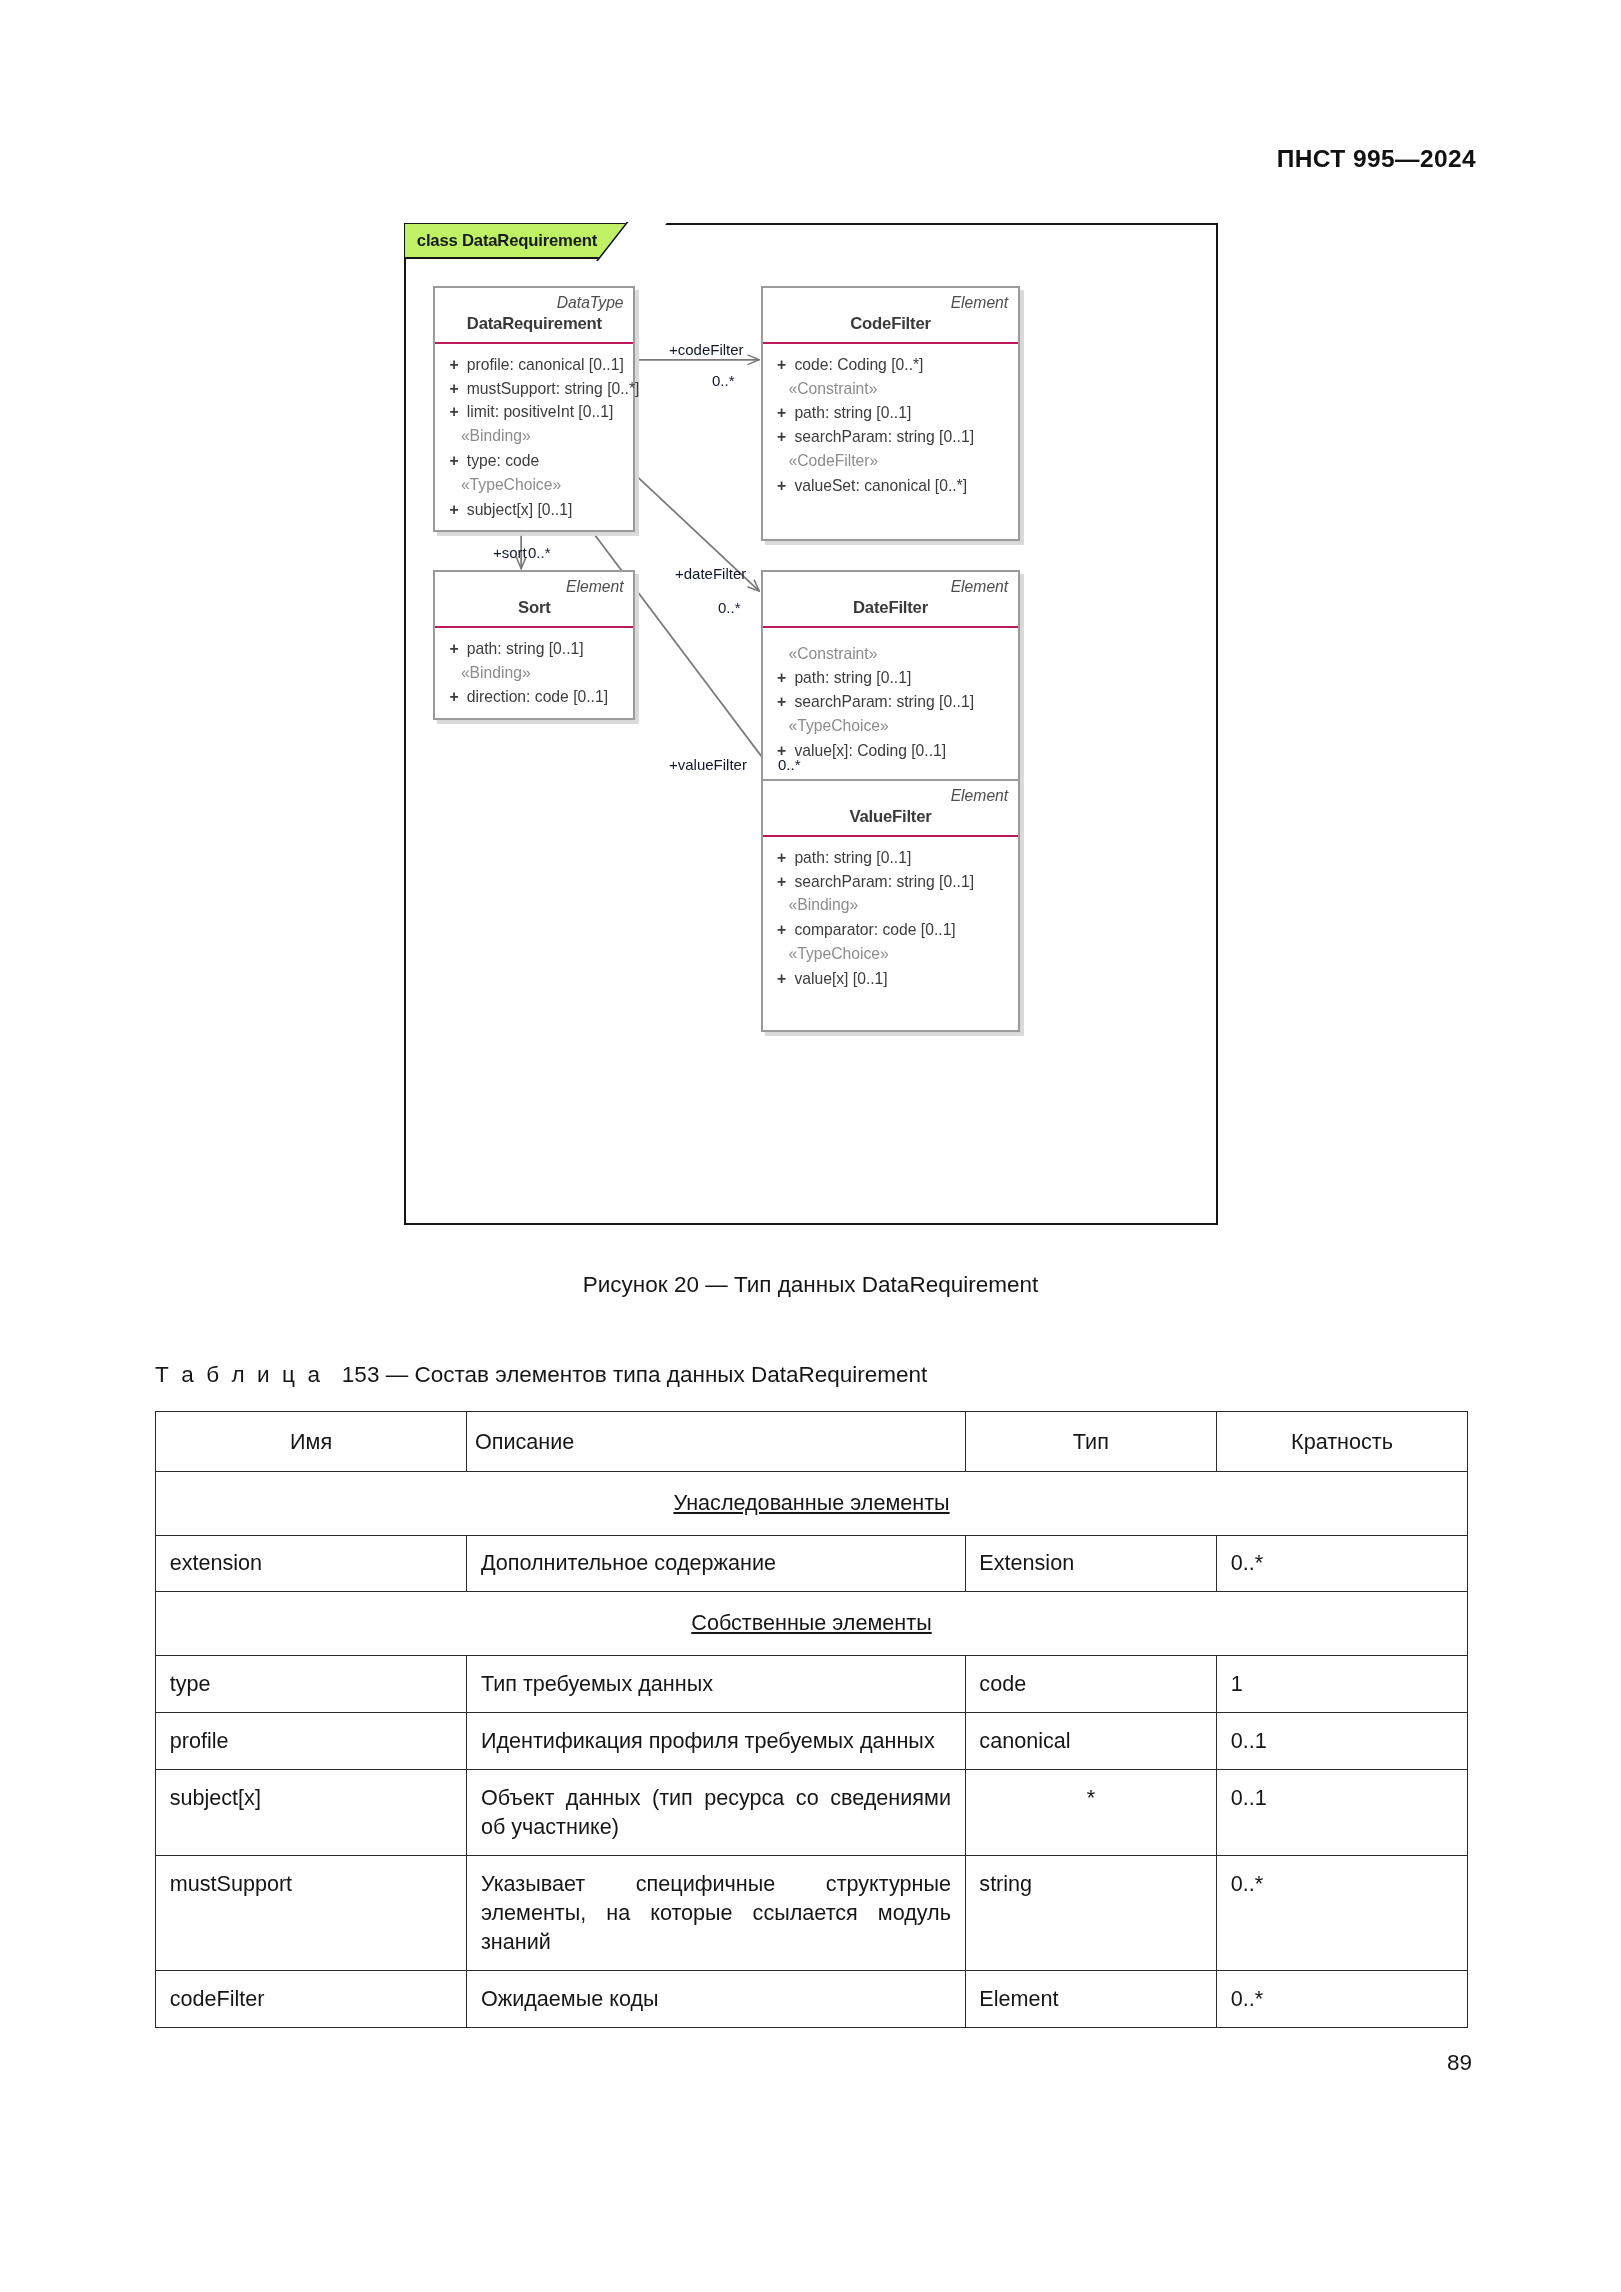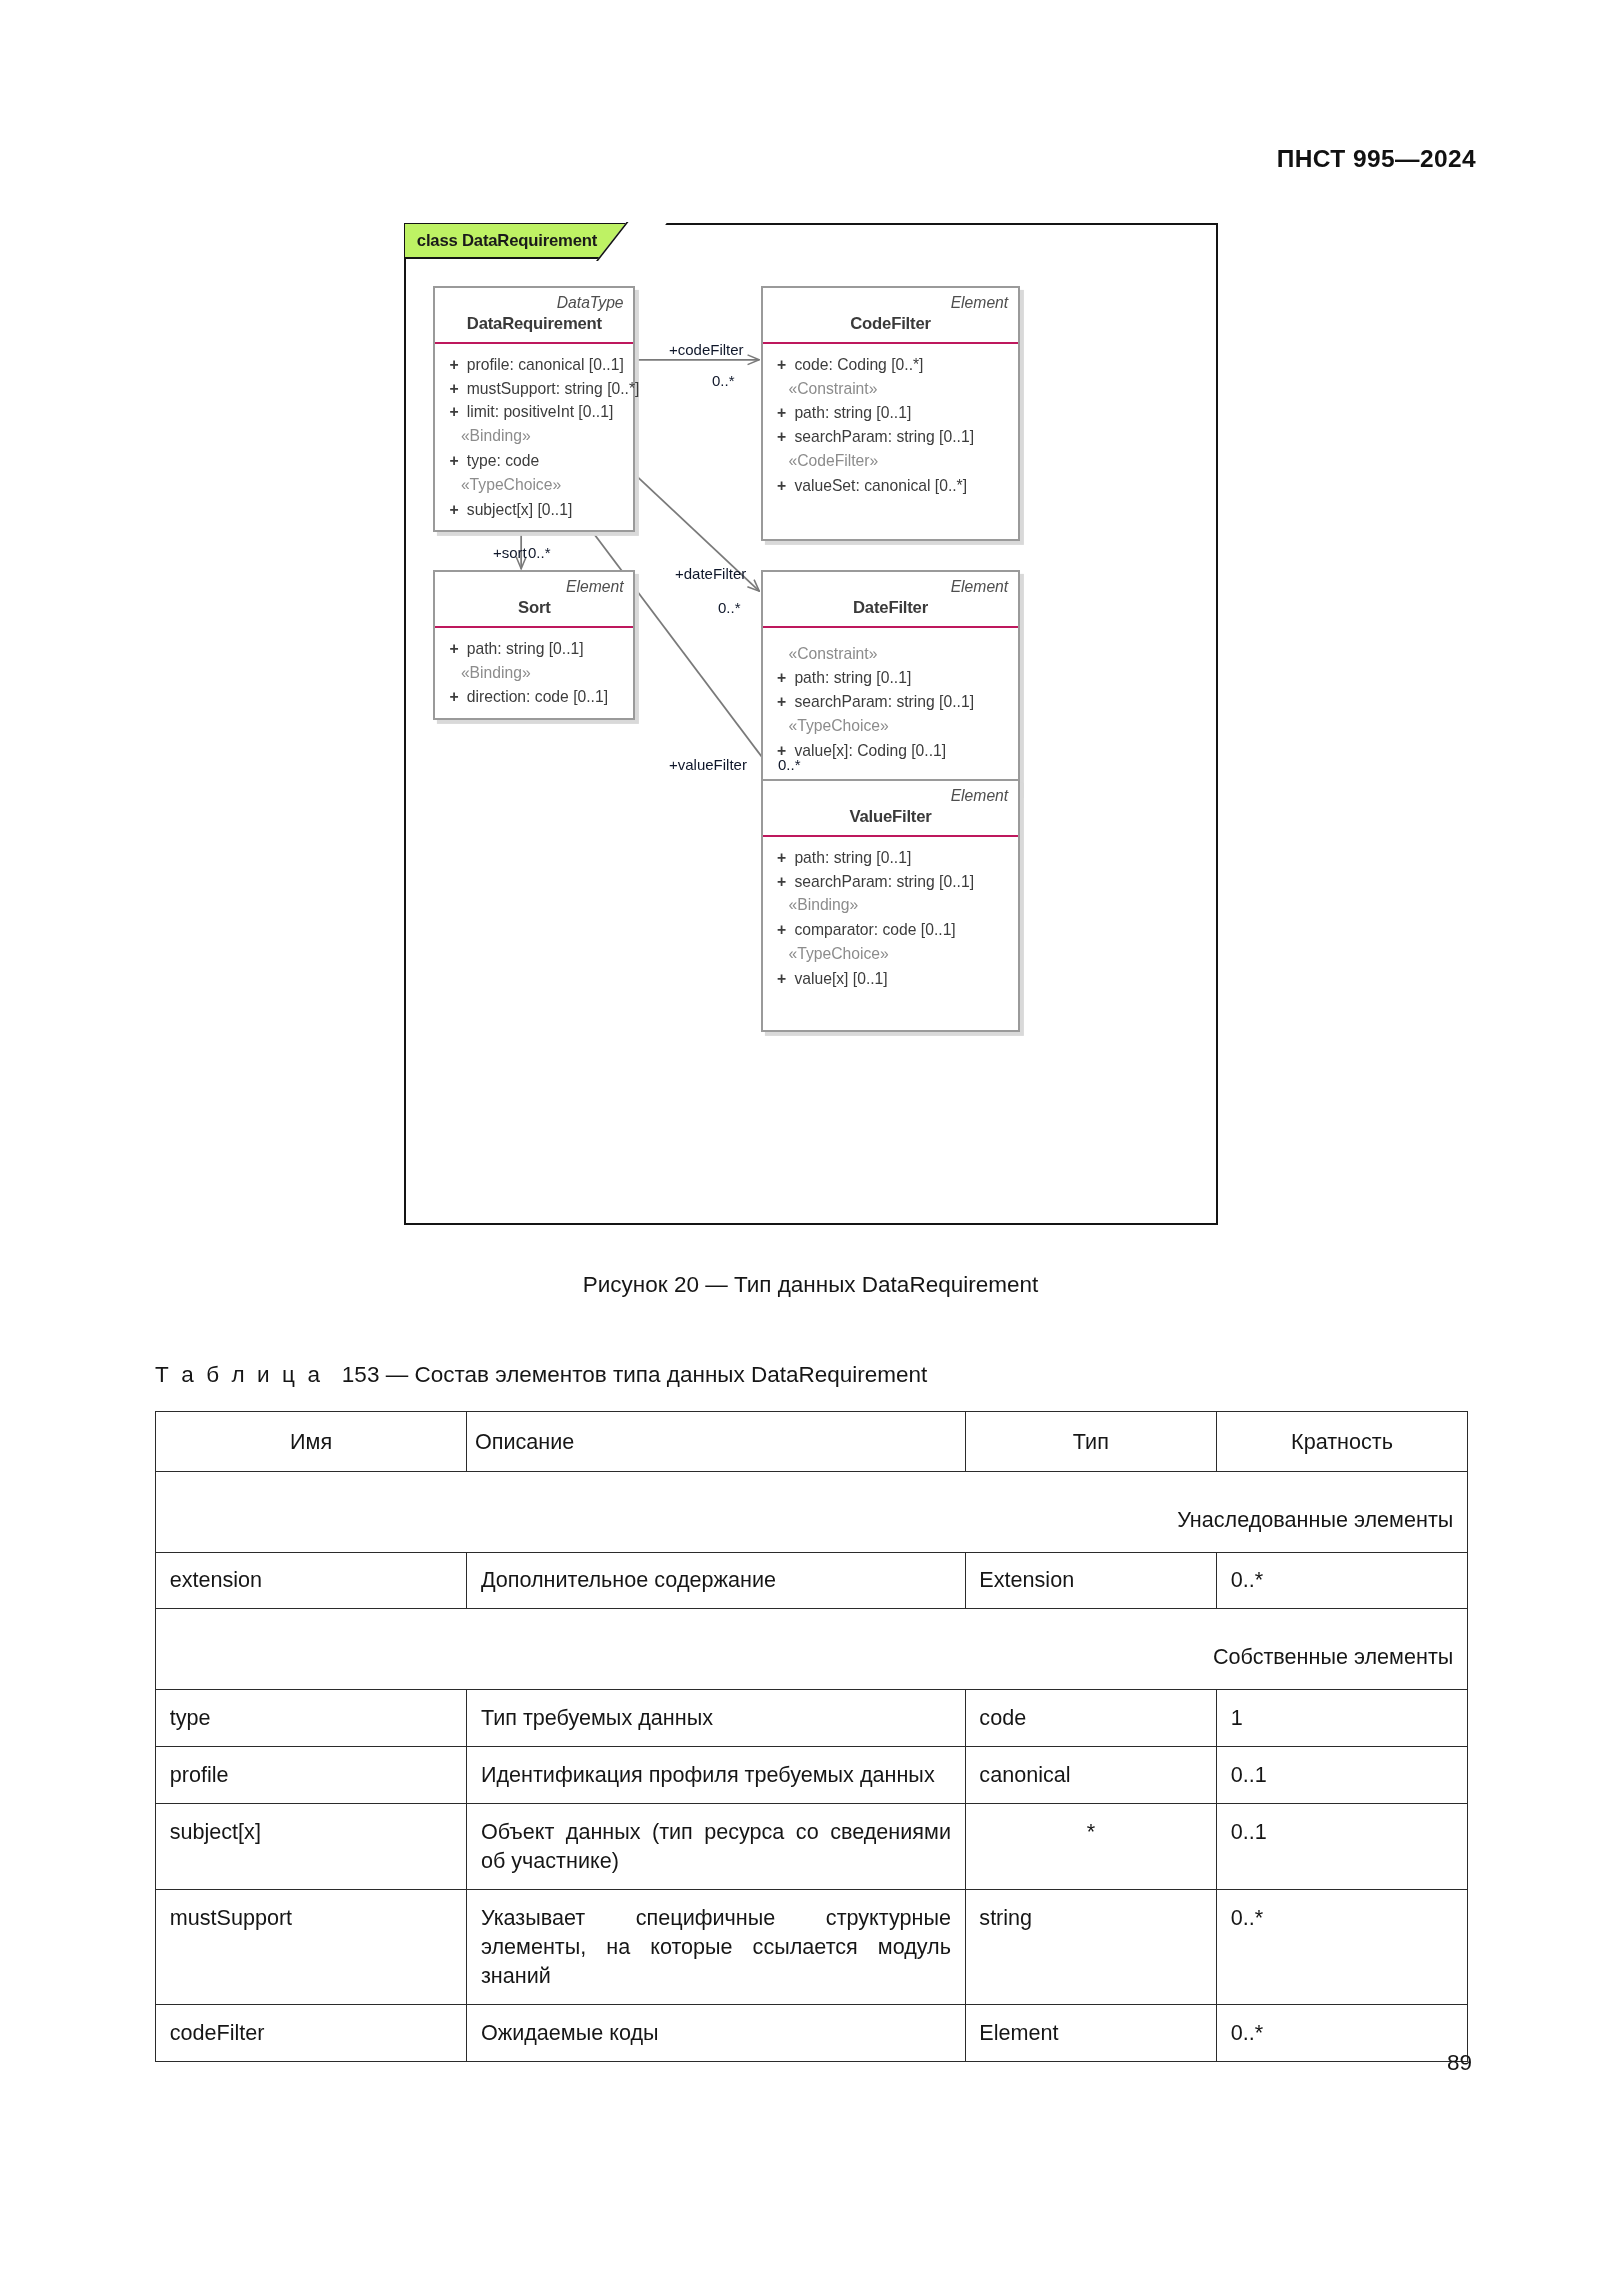--- a/index.html
+++ b/index.html
@@ -178,23 +178,24 @@
     font-weight: normal;
     line-height: 1.36;
   }
   .data-table th { text-align: center; padding: 14.7px 7.8px; }
   .col-name  { width: 304px; }
   .col-desc  { width: 510px; text-align: justify; text-align-last: left; }
   .col-type  { width: 240px; }
   .col-card  { width: 240px; }
   td.center  { text-align: center; }
   .section-row td {
-    text-align: right;
-    padding-top: 33px;
+    text-align: center;
+    padding-top: 16px;
     padding-bottom: 17.6px;
+    text-decoration: underline;
   }
 
   
   .page-number {
     position: absolute;
     top: 2050px;
     right: 149px;
     font-size: 22.5px;
     color: #161616;
   }

